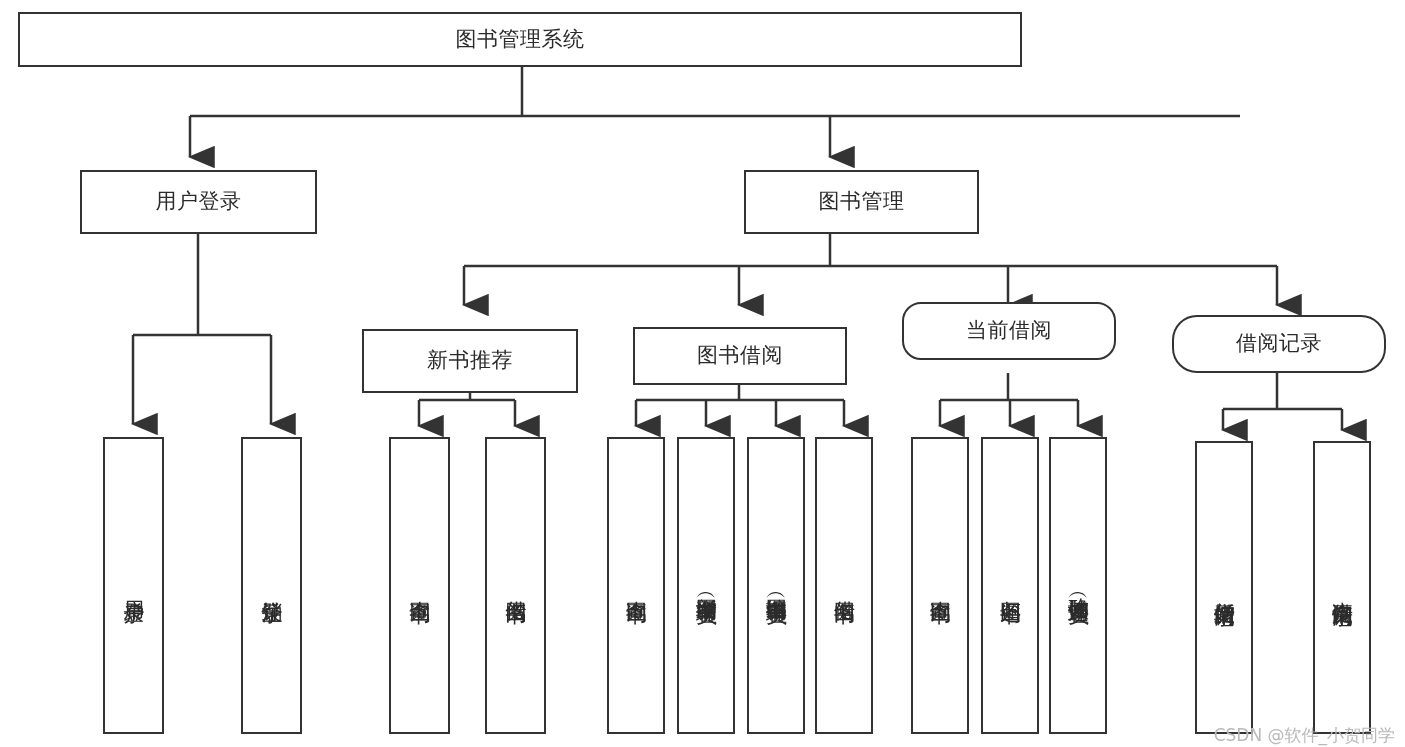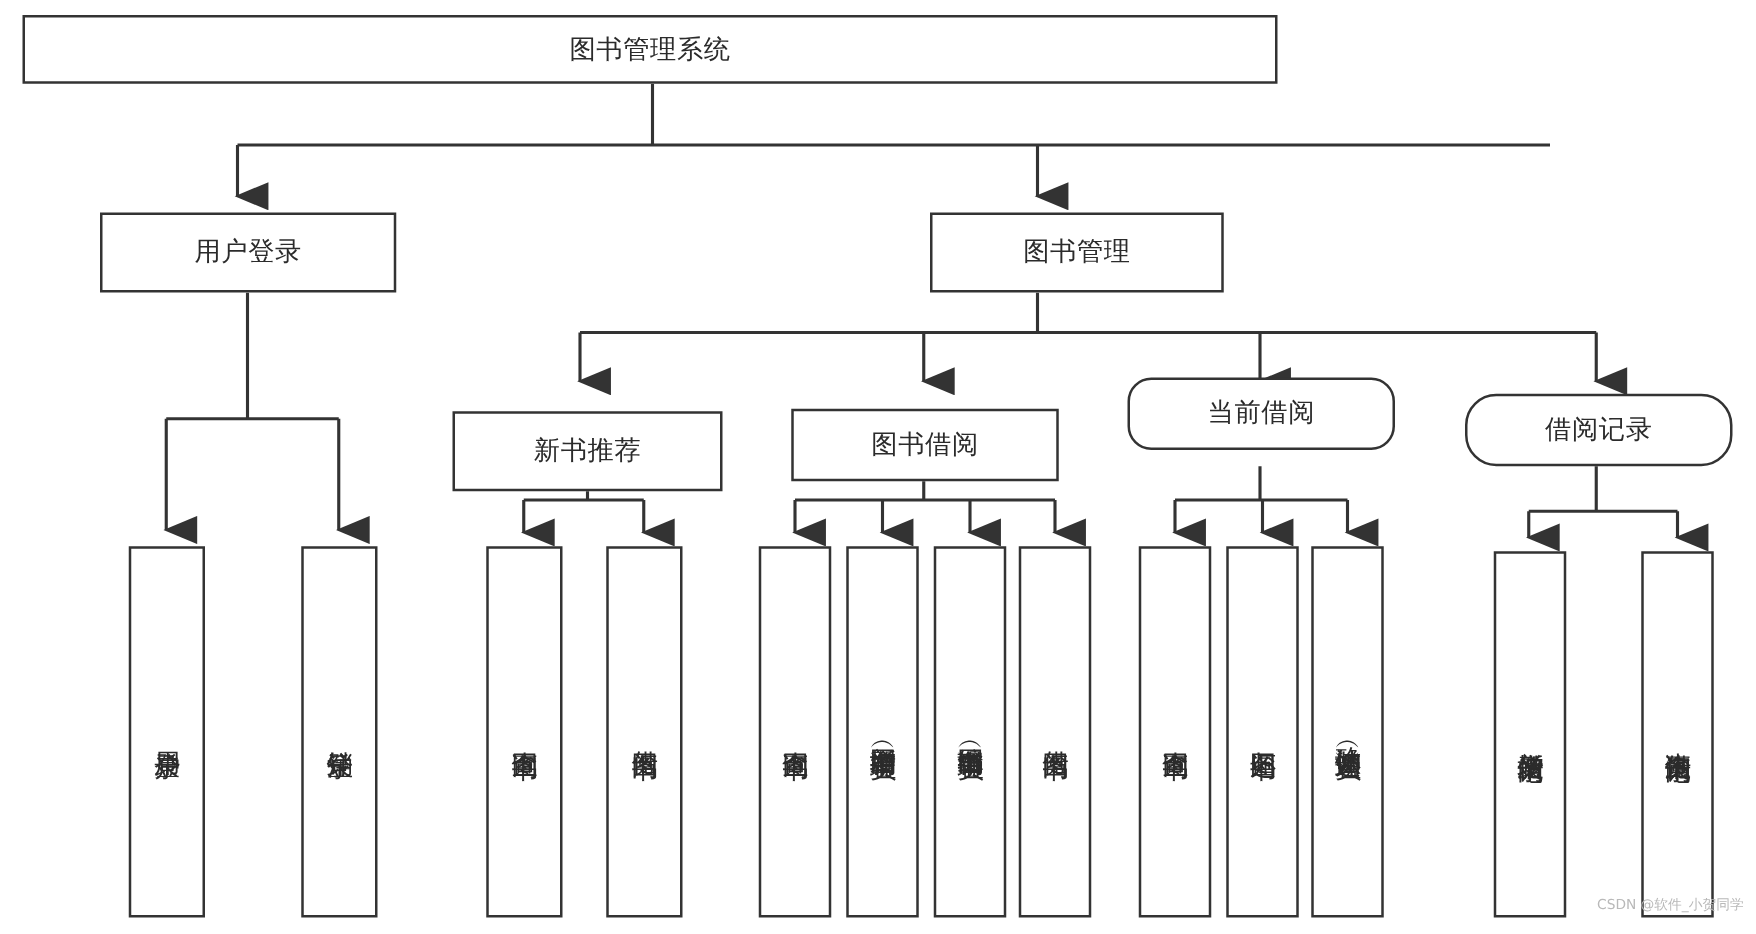--- a/index.html
+++ b/index.html
@@ -48,22 +48,22 @@
     writing-mode: vertical-rl;
     text-orientation: upright;
     line-height: 1.28;
     letter-spacing: 1px;
     white-space: nowrap;
     text-align: center;
   }
   .watermark {
     position: absolute;
     right: 10px;
-    bottom: 16px;
-    font-size: 11px;
+    bottom: 0;
+    font-size: 17px;
     color: #b9b9b9;
     white-space: nowrap;
     pointer-events: none;
   }
 </style>
 </head>
 <body>
 
 <div id="diagram-root">
 

